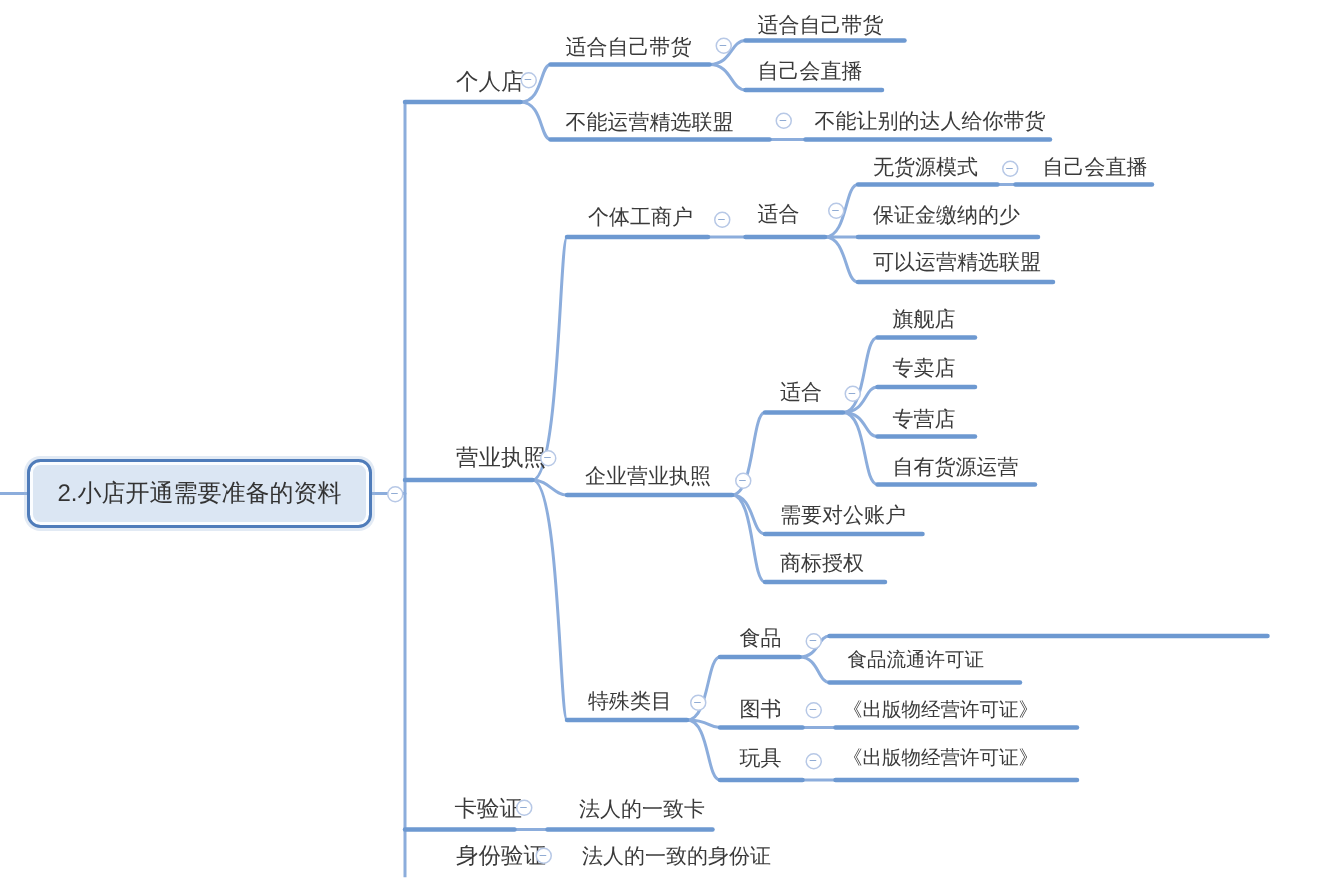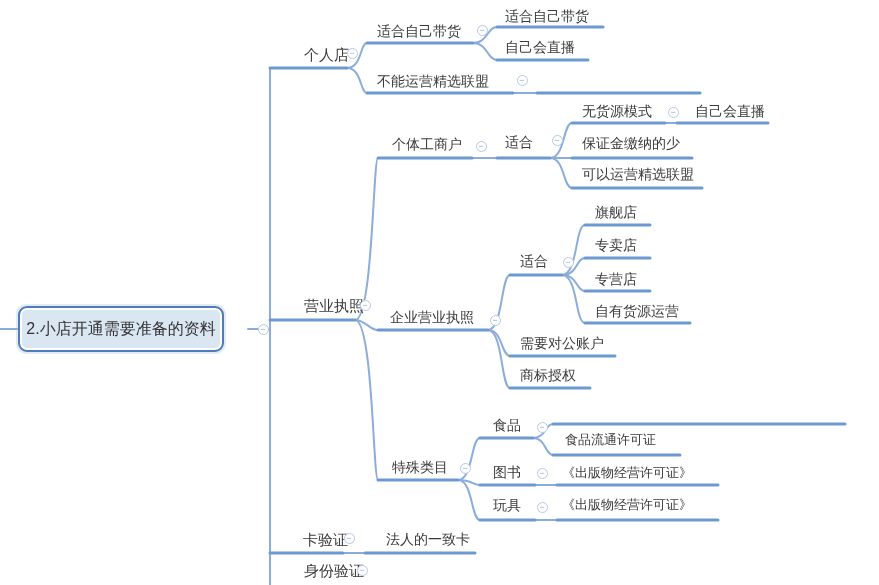--- a/index.html
+++ b/index.html
@@ -10,21 +10,21 @@
   .stage svg{position:absolute;left:0;top:0;width:879px;height:585px;}
   path.u{fill:none;stroke:var(--branch-line,#6d99d1);stroke-width:3;stroke-linecap:round;}
   path.c{fill:none;stroke:var(--connector,#8caddc);stroke-width:2;stroke-linecap:round;}
   .nd{
     position:absolute;white-space:nowrap;color:var(--text,#3a3a3a);
     font-size:14px;line-height:1.2;z-index:2;cursor:default;
   }
   .nd.l1{font-size:15px;margin-left:16px;}
   .nd.sm{font-size:13px;}
   .root{
-    position:absolute;left:18px;top:306px;width:206px;height:46px;
+    position:absolute;left:18px;top:306px;width:230px;height:46px;
     display:flex;align-items:center;justify-content:center;box-sizing:border-box;
     background:var(--root-fill,#dbe6f3);
     border:2px solid var(--root-border,#4f7cba);
     border-radius:9px;
     box-shadow:inset 0 0 0 2px #fbfdff,0 0 0 2px rgba(160,185,220,.30);
     font-size:16px;color:#333;z-index:2;white-space:nowrap;
   }
   .tg{
     position:absolute;width:11px;height:11px;box-sizing:border-box;
     border:1px solid var(--toggle-border,#b7c8e6);border-radius:50%;background:#fff;
@@ -106,20 +106,21 @@
     </g>
   </svg>
 
   <div class="root">2.小店开通需要准备的资料</div>
 
   <div class="nd l1" style="left:288px;top:46px">个人店</div>
   <div class="nd" style="left:377px;top:23px">适合自己带货</div>
   <div class="nd" style="left:505px;top:8px">适合自己带货</div>
   <div class="nd" style="left:505px;top:39px">自己会直播</div>
   <div class="nd" style="left:377px;top:73px">不能运营精选联盟</div>
+  <div class="nd" style="left:543px;top:72px">不能让别的达人给你带货</div>
 
   <div class="nd l1" style="left:288px;top:297px">营业执照</div>
   <div class="nd" style="left:392px;top:136px">个体工商户</div>
   <div class="nd" style="left:505px;top:134px">适合</div>
   <div class="nd" style="left:582px;top:103px">无货源模式</div>
   <div class="nd" style="left:695px;top:103px">自己会直播</div>
   <div class="nd" style="left:582px;top:135px">保证金缴纳的少</div>
   <div class="nd" style="left:582px;top:166px">可以运营精选联盟</div>
 
   <div class="nd" style="left:390px;top:309px">企业营业执照</div>
@@ -135,20 +136,21 @@
   <div class="nd" style="left:493px;top:417px">食品</div>
   <div class="nd sm" style="left:565px;top:432px">食品流通许可证</div>
   <div class="nd" style="left:493px;top:464px">图书</div>
   <div class="nd sm" style="left:562px;top:465px">《出版物经营许可证》</div>
   <div class="nd" style="left:493px;top:497px">玩具</div>
   <div class="nd sm" style="left:562px;top:497px">《出版物经营许可证》</div>
 
   <div class="nd l1" style="left:287px;top:531px">卡验证</div>
   <div class="nd" style="left:386px;top:531px">法人的一致卡</div>
   <div class="nd l1" style="left:288px;top:562px">身份验证</div>
+  <div class="nd" style="left:388px;top:562px">法人的一致的身份证</div>
 
   <div class="tg" style="left:257.5px;top:323.5px">−</div>
   <div class="tg" style="left:346.5px;top:47.5px">−</div>
   <div class="tg" style="left:476.5px;top:24.5px">−</div>
   <div class="tg" style="left:516.5px;top:74.5px">−</div>
   <div class="tg" style="left:359.5px;top:299.5px">−</div>
   <div class="tg" style="left:475.5px;top:140.5px">−</div>
   <div class="tg" style="left:551.5px;top:134.5px">−</div>
   <div class="tg" style="left:667.5px;top:106.5px">−</div>
   <div class="tg" style="left:489.5px;top:314.5px">−</div>

